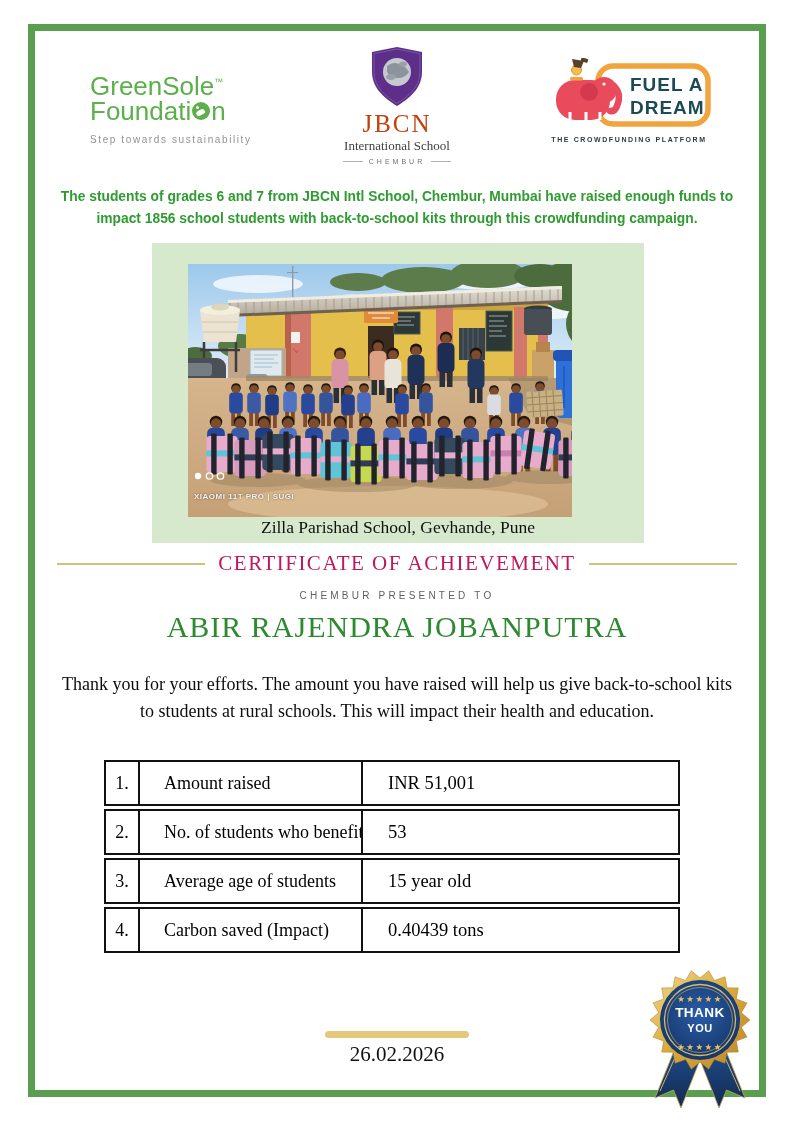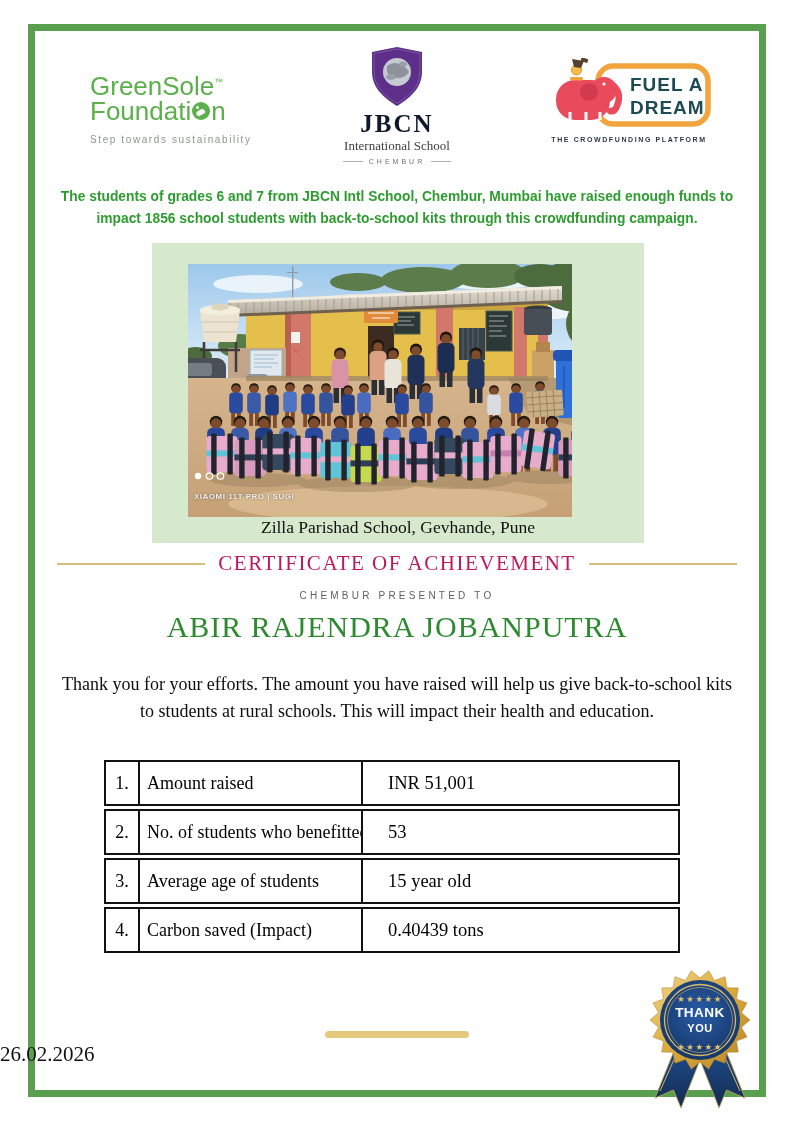--- a/index.html
+++ b/index.html
@@ -15,21 +15,21 @@
   .gs-tm{font-size:9px;vertical-align:super;}
   .gs-o{display:inline-block;width:18px;height:18px;border-radius:50%;background:#5bb04b;
         position:relative;margin:0 1px;}
   .gs-o::after{content:"";position:absolute;width:9px;height:5px;background:#fff;
                border-radius:3px 3px 1px 2px;transform:rotate(-28deg);left:4px;top:8px;}
   .gs-o::before{content:"";position:absolute;width:3px;height:3px;background:#fff;
                 border-radius:50%;left:4px;top:4px;}
   .gs-tagline{font-size:10px;color:#8f958f;letter-spacing:1.6px;margin-top:3px;}
 
   .logo-jbcn{position:absolute;left:337px;top:46px;width:120px;text-align:center;z-index:2;}
-  .jbcn-name{font-size:25px;font-weight:bold;color:#0f172a;letter-spacing:2px;
+  .jbcn-name{font-size:25px;font-weight:normal;color:#c2410c;letter-spacing:2px;
              font-family:"Liberation Serif",serif;margin-top:2px;text-align:center;}
   .jbcn-sub{font-size:13px;color:#404040;font-family:"Liberation Serif",serif;margin-top:0px;}
   .jbcn-chembur{display:flex;align-items:center;justify-content:center;gap:6px;margin-top:4px;}
   .jbcn-chembur .ln{width:20px;height:1px;background:#b0b0b4;}
   .jbcn-chembur .tx{font-size:7px;letter-spacing:3px;color:#6f6f75;
                     font-family:"Liberation Sans",sans-serif;}
 
   .logo-fuel{position:absolute;left:543px;top:58px;width:172px;z-index:2;text-align:center;}
   .fuel-tagline{font-size:7px;font-weight:bold;letter-spacing:1.6px;color:#2b3a45;
                 font-family:"Liberation Sans",sans-serif;margin-top:2px;}
@@ -61,27 +61,27 @@
   .message{position:absolute;left:0;top:671px;width:794px;text-align:center;z-index:2;
            font-size:18px;color:#0d0d0d;line-height:1.5;}
 
   
   .info-table{position:absolute;left:104px;top:760px;width:576px;display:flex;
               flex-direction:column;gap:3px;z-index:2;}
   .trow{display:flex;border:2px solid #111;height:46px;box-sizing:border-box;background:#fff;}
   .tnum{width:34px;border-right:2px solid #111;display:flex;align-items:center;
         justify-content:center;font-size:18px;box-sizing:border-box;}
   .tlabel{width:223px;border-right:2px solid #111;display:flex;align-items:center;
-          padding-left:7px;font-size:18px;box-sizing:border-box;overflow:hidden;white-space:nowrap;}
+          padding-left:24px;font-size:18px;box-sizing:border-box;overflow:hidden;white-space:nowrap;}
   .tvalue{flex:1;display:flex;align-items:center;padding-left:25px;font-size:18.5px;}
 
   
   .gold-line{position:absolute;left:325px;top:1031px;width:144px;height:7px;border-radius:4px;
              background:#e4c87c;z-index:2;}
-  .date{position:absolute;left:0;top:1042px;width:794px;text-align:left;font-size:21px;
+  .date{position:absolute;left:0;top:1042px;width:794px;text-align:center;font-size:21px;
         color:#111;z-index:2;}
 
   
   .badge{position:absolute;left:640px;top:960px;width:120px;height:152px;z-index:5;}
   .badge-text{position:absolute;left:0;top:0;width:120px;text-align:center;
               font-family:"Liberation Sans",sans-serif;}
   .b-stars{position:absolute;width:120px;color:#e6c570;font-size:8.5px;letter-spacing:1.5px;}
   .b-stars.top{top:34px;}
   .b-stars.bot{top:82px;}
   .b-thank{position:absolute;top:45px;width:120px;color:#fff;font-weight:bold;font-size:13.5px;

